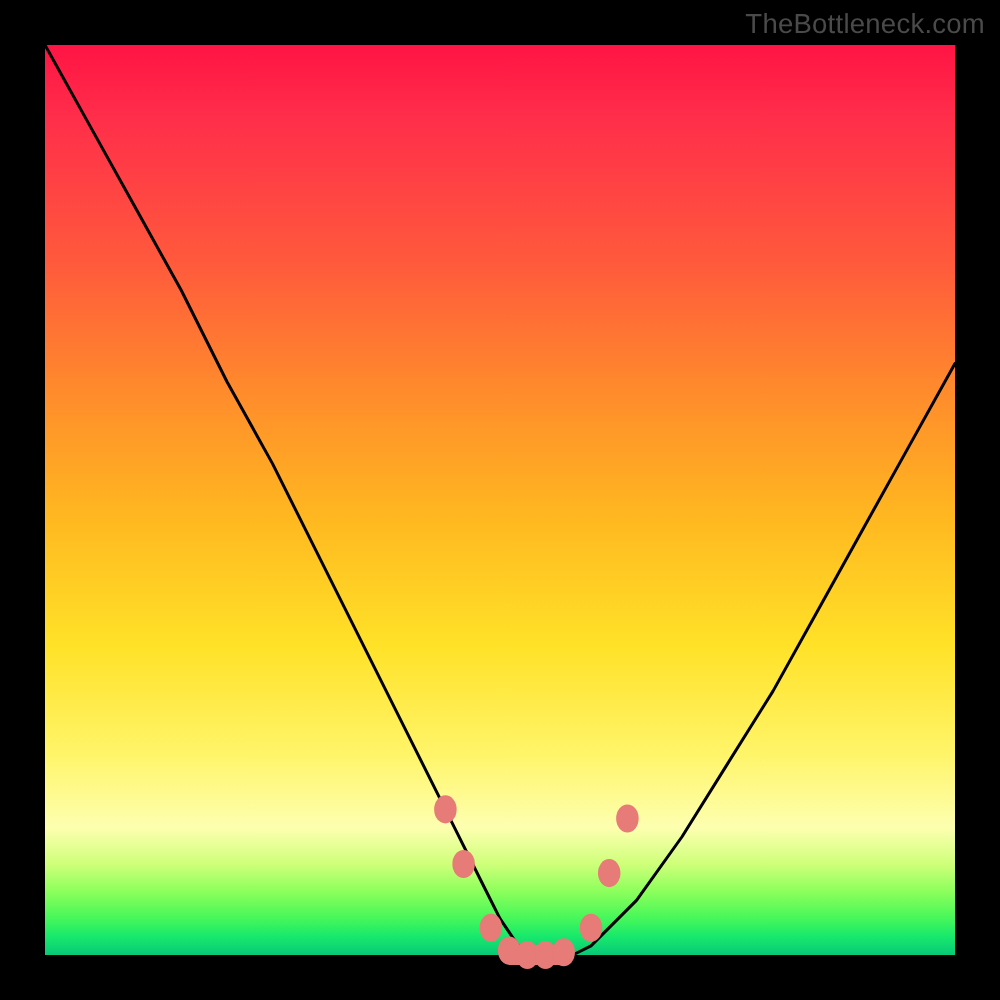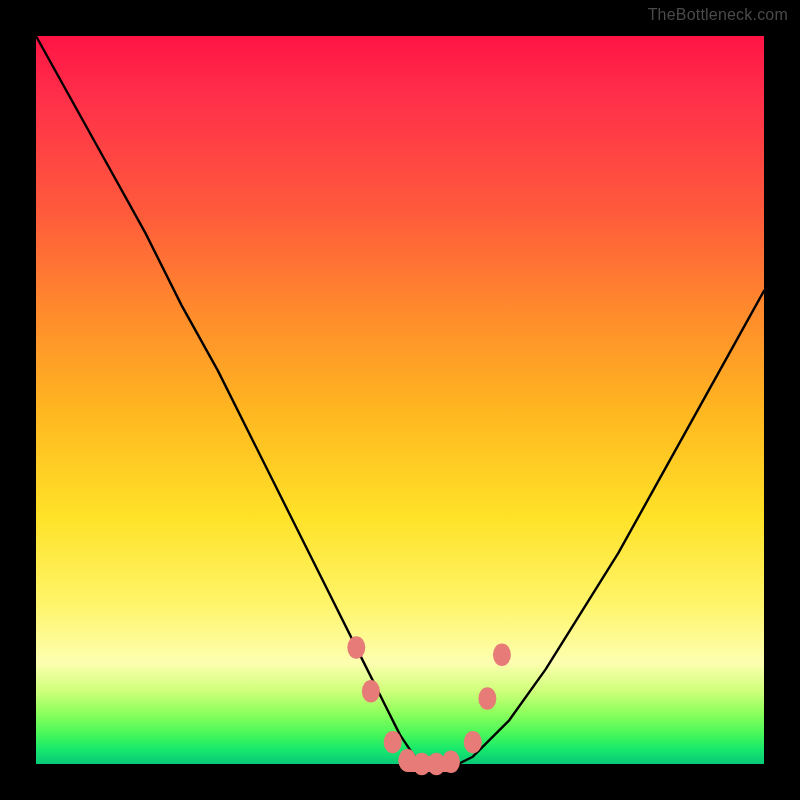--- a/index.html
+++ b/index.html
@@ -39,21 +39,21 @@
       #45f75a 96%,
       #17e86c 98%,
       #08c978 100%
     );
   }
   .watermark {
     position: absolute;
     top: 6px;
     right: 12px;
     color: #4a4a4a;
-    font-size: 16px;
+    font-size: 22px;
     font-weight: 500;
     letter-spacing: 0.2px;
     user-select: none;
   }
   svg.overlay {
     position: absolute;
     left: 0;
     top: 0;
     width: 728px;
     height: 728px;

